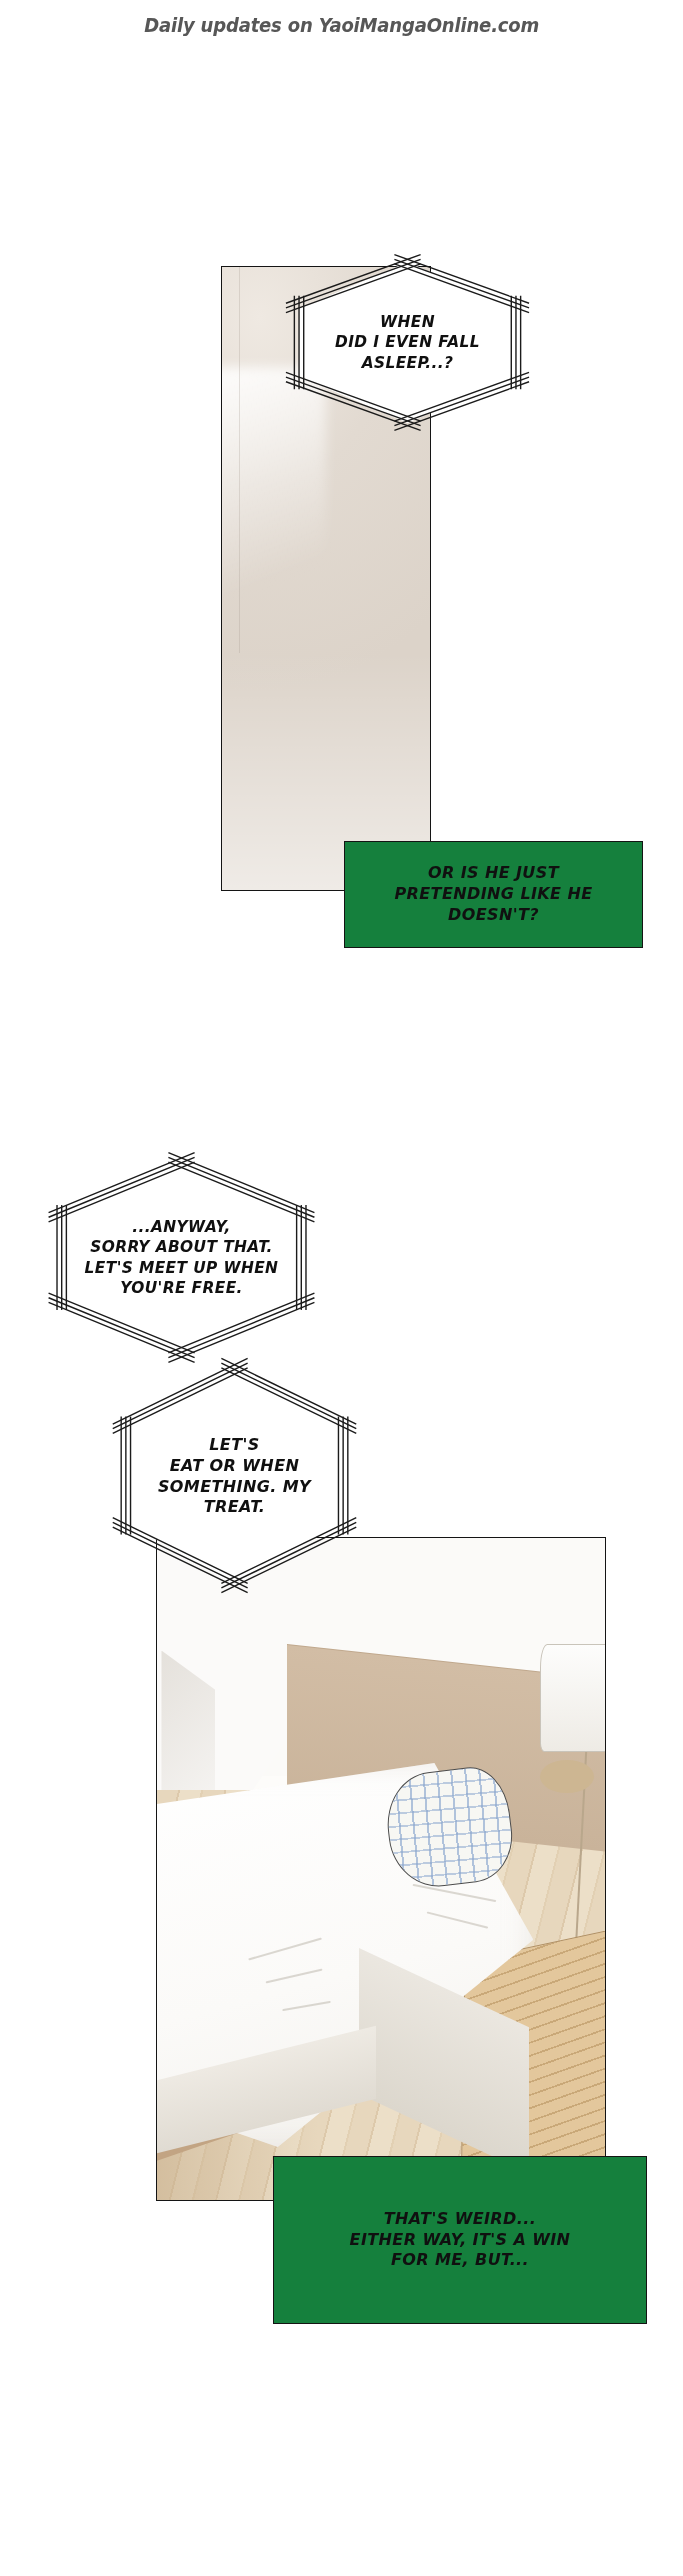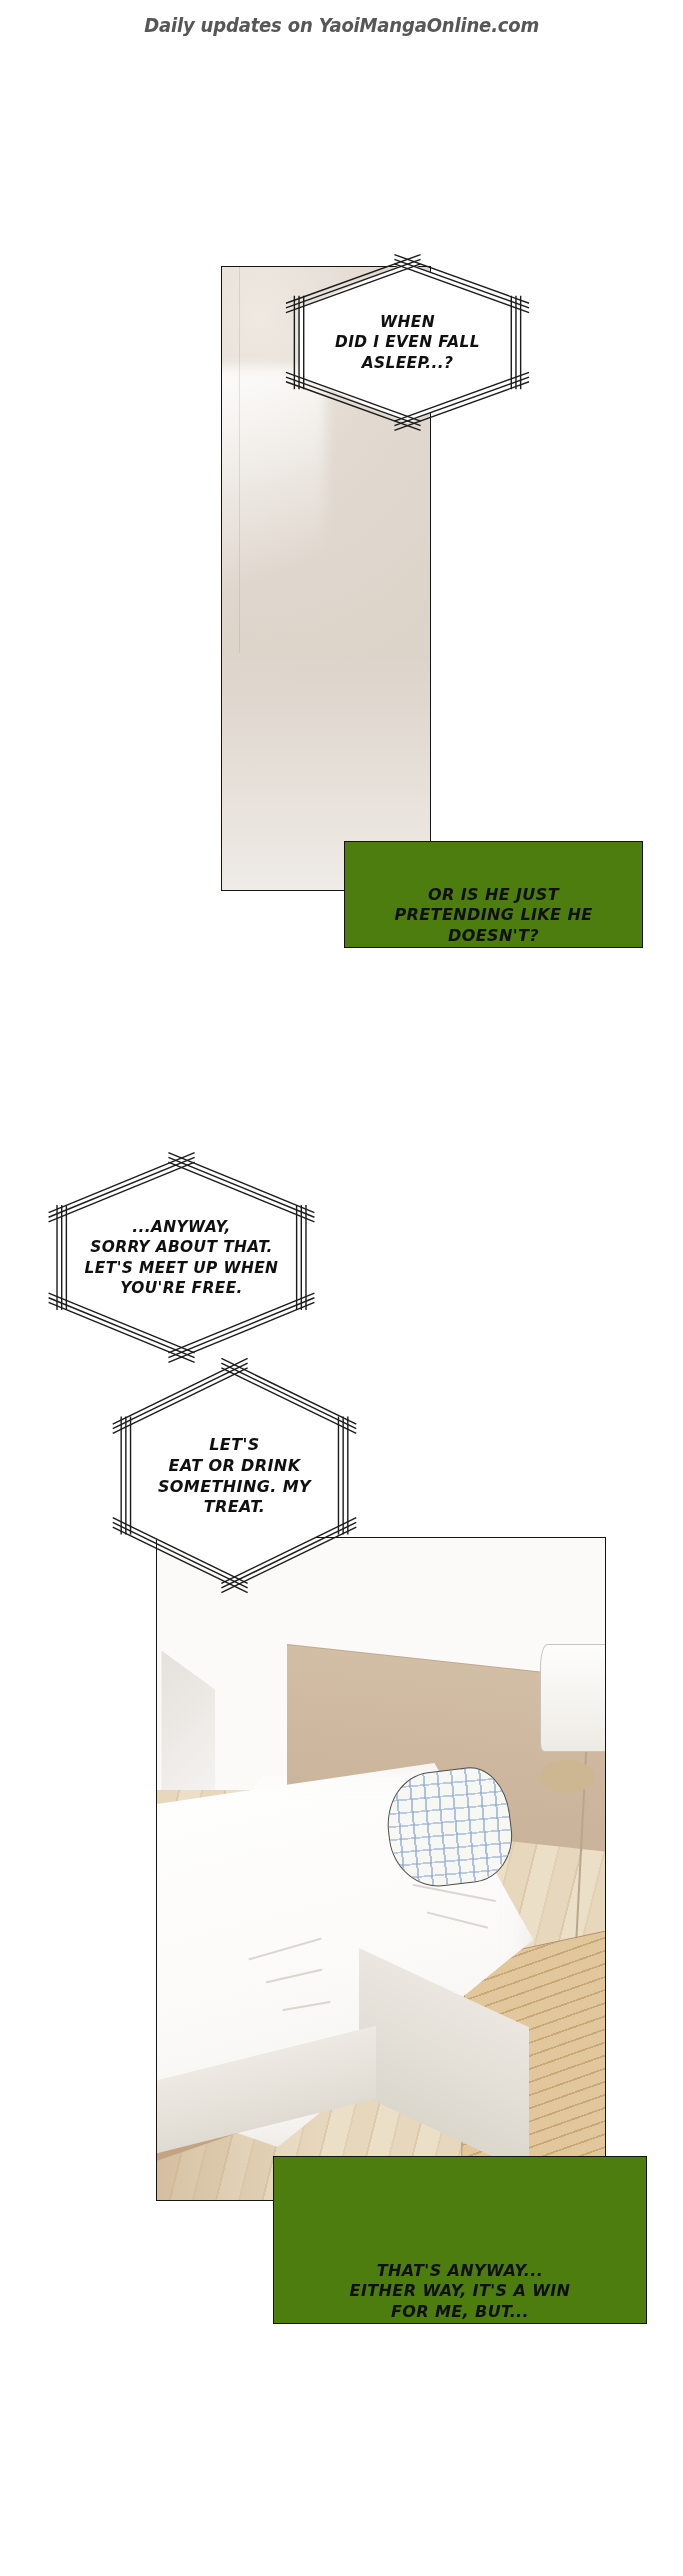--- a/index.html
+++ b/index.html
@@ -126,24 +126,24 @@
   .letter.sz1 { font-size: 15.4px; }
   .letter.sz2 { font-size: 16px; }
   .letter.sz3 { font-size: 15.4px; }
   .letter.sz4 { font-size: 16px; }
   .letter.sz5 { font-size: 16px; }
 
   
   .caption-box {
     position: absolute;
     border: 1.9px solid #141414;
-    background: #4d7c0f;
+    background: #15803d;
     box-sizing: border-box;
     display: flex;
-    align-items: flex-end;
+    align-items: center;
     justify-content: center;
     z-index: 6;
   }
 
   
   #panel-2 {
     left: 156px;
     top: 1533px;
     width: 450px;
     height: 664px;
@@ -608,21 +608,21 @@
         <line x1="20" y1="183" x2="164" y2="253"></line>
         <line x1="20" y1="188" x2="164" y2="258"></line>
 
         <line x1="136" y1="248" x2="280" y2="178"></line>
         <line x1="136" y1="253" x2="280" y2="183"></line>
         <line x1="136" y1="258" x2="280" y2="188"></line>
       </g>
     </svg>
     <div class="hex-text">
       <div class="letter sz4">LET'S
-EAT OR DRINK
+EAT OR WHEN
 SOMETHING. MY
 TREAT.</div>
     </div>
   </div>
 
   <div class="panel" id="panel-2">
     <div class="room">
 
       <div class="room-backwall"></div>
       <div class="leftwall"></div>
@@ -670,19 +670,19 @@
         <div class="mouth"></div>
         <div class="arm-up"></div>
         <div class="hand-face"></div>
         <div class="hand-rest"></div>
       </div>
 
     </div>
   </div>
 
   <div class="caption-box" style="left:273px; top:2152px; width:374px; height:168px;">
-    <div class="letter sz5">THAT'S ANYWAY...
+    <div class="letter sz5">THAT'S WEIRD...
 EITHER WAY, IT'S A WIN
 FOR ME, BUT...</div>
   </div>
 
 </div>
 
 
 </body></html>

